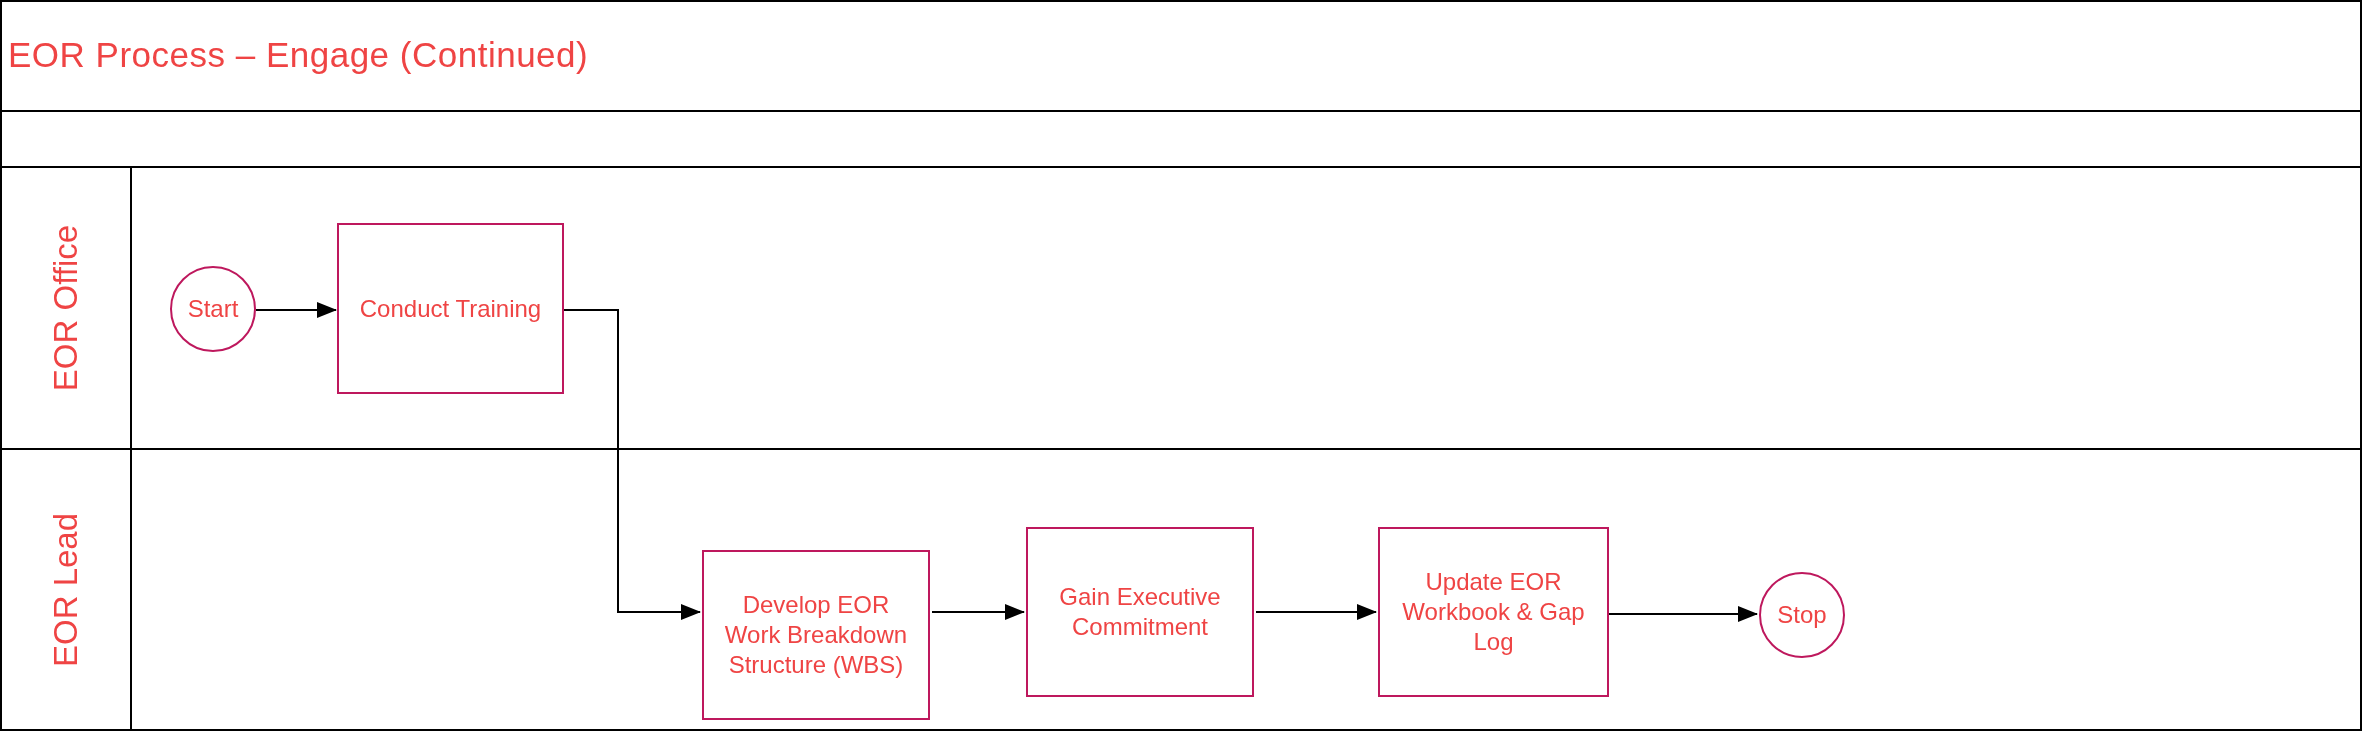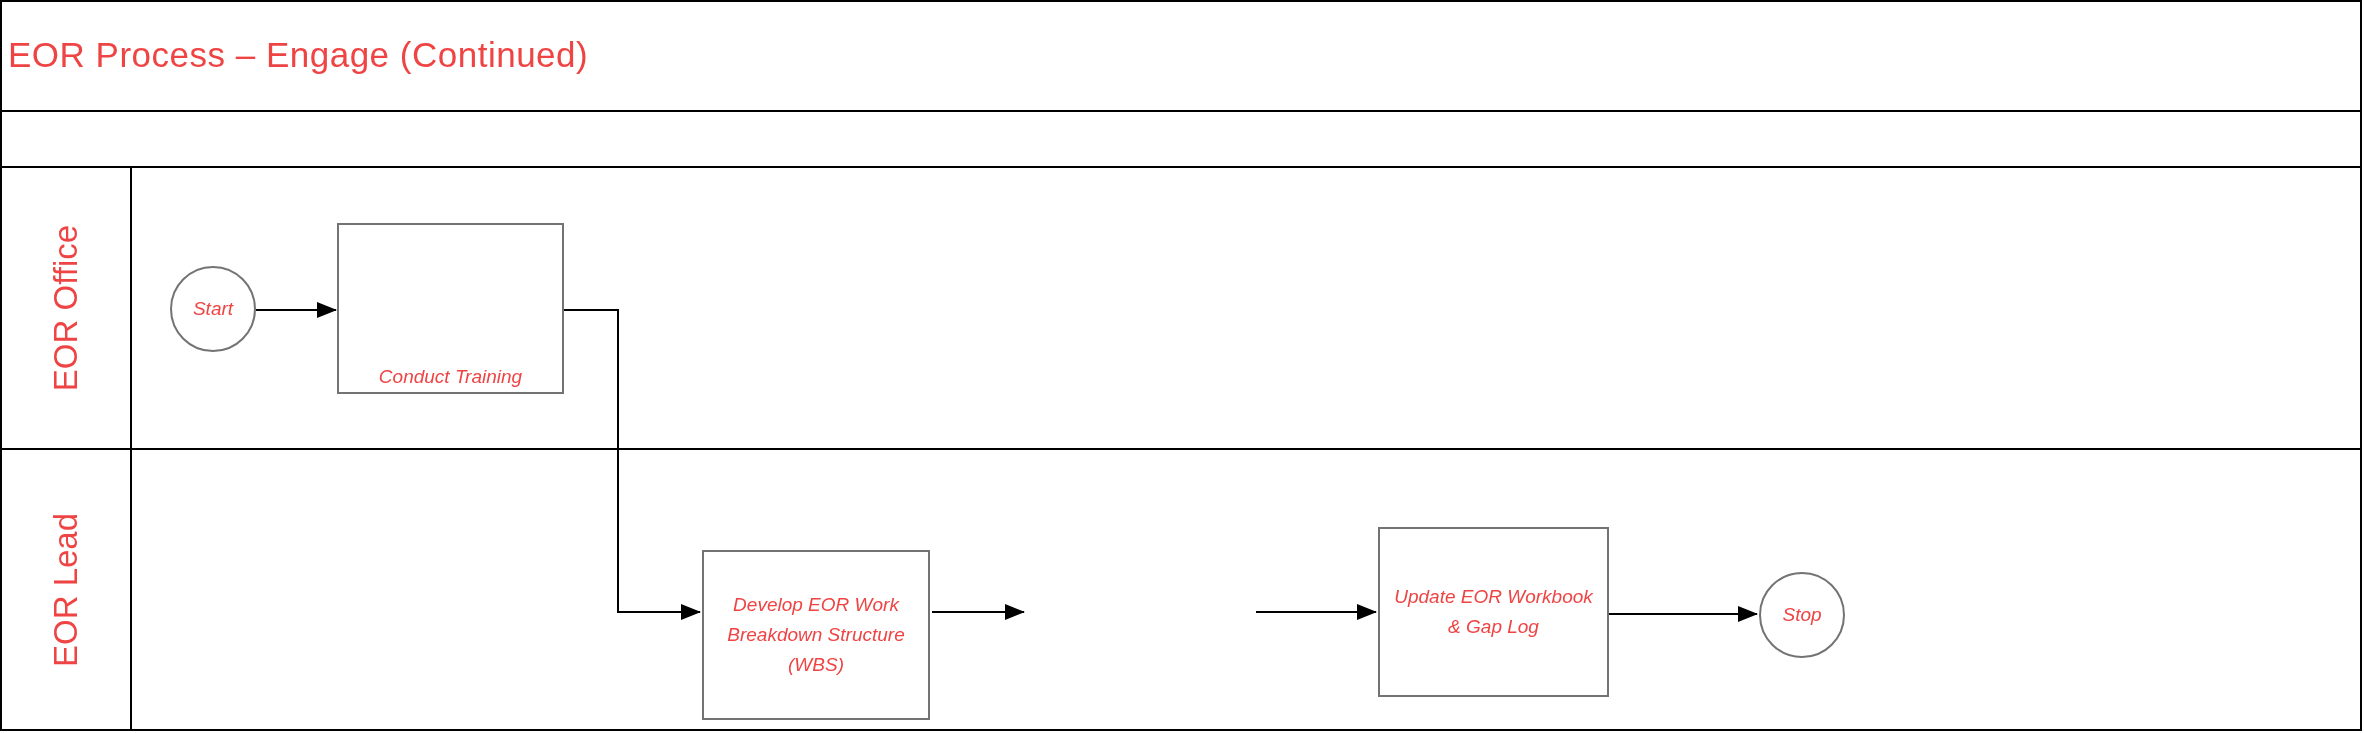--- a/index.html
+++ b/index.html
@@ -39,32 +39,31 @@
   }
   .lane-label-cell.office { top: 168px; height: 280px; }
   .lane-label-cell.lead   { top: 450px; height: 279px; }
   .lane-label-cell span {
     transform: rotate(-90deg);
     white-space: nowrap;
     font-size: 33px;
   }
   .node {
     position: absolute;
-    border: 2px solid #737373;
+    border: 2px solid #be185d;
     background: #ffffff;
     display: flex; align-items: center; justify-content: center;
     text-align: center;
-    font-size: 19px;
+    font-size: 24px;
     line-height: 30px;
-    font-style: italic;
   }
   .process { padding: 0 12px; }
   .terminator { width: 86px; height: 86px; border-radius: 50%; }
   #node-start             { left: 170px; top: 266px; }
-  #node-conduct-training  { left: 337px; top: 223px; width: 227px; height: 171px; align-items: flex-end; }
+  #node-conduct-training  { left: 337px; top: 223px; width: 227px; height: 171px; }
   #node-develop-wbs       { left: 702px; top: 550px; width: 228px; height: 170px; }
   #node-gain-commitment   { left: 1026px; top: 527px; width: 228px; height: 170px; }
   #node-update-workbook   { left: 1378px; top: 527px; width: 231px; height: 170px; }
   #node-stop              { left: 1759px; top: 572px; align-items: center; }
   svg.connector-layer {
     position: absolute; left: 0; top: 0;
     width: 2364px; height: 733px;
   }
 </style>
 </head>
@@ -109,20 +108,23 @@
   </div>
 
   <div class="node process" id="node-conduct-training">
     <span>Conduct Training</span>
   </div>
 
   <div class="node process" id="node-develop-wbs">
     <span>Develop EOR Work Breakdown Structure (WBS)</span>
   </div>
 
+  <div class="node process" id="node-gain-commitment">
+    <span>Gain Executive Commitment</span>
+  </div>
 
   <div class="node process" id="node-update-workbook">
     <span>Update EOR Workbook &amp; Gap Log</span>
   </div>
 
   <div class="node terminator" id="node-stop">
     <span>Stop</span>
   </div>
 
 </div>

